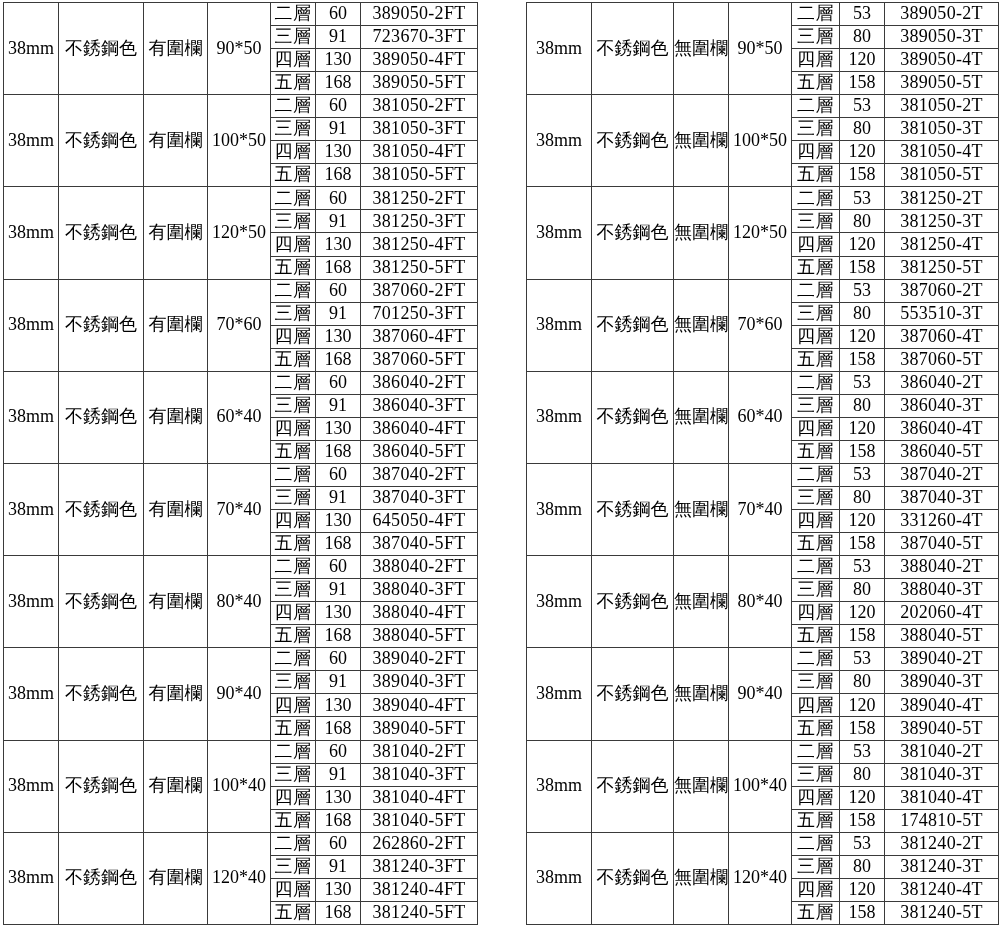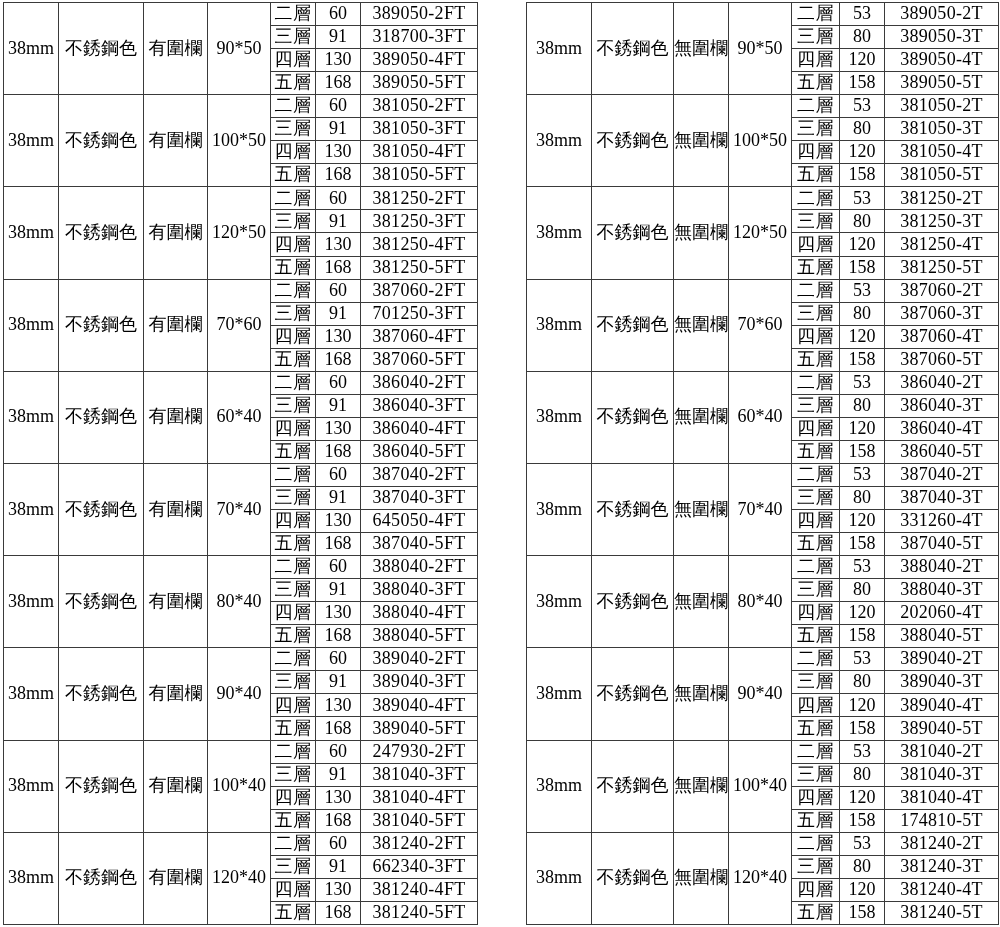--- a/index.html
+++ b/index.html
@@ -63,21 +63,21 @@
           <td rowspan="4" class="main-cell">不銹鋼色</td>
           <td rowspan="4" class="main-cell">有圍欄</td>
           <td rowspan="4" class="main-cell">90*50</td>
           <td class="tier-cell">二層</td>
           <td class="value-cell">60</td>
           <td class="code-cell">389050-2FT</td>
         </tr>
         <tr>
           <td class="tier-cell">三層</td>
           <td class="value-cell">91</td>
-          <td class="code-cell">318700-3FT</td>
+          <td class="code-cell">723670-3FT</td>
         </tr>
         <tr>
           <td class="tier-cell">四層</td>
           <td class="value-cell">130</td>
           <td class="code-cell">389050-4FT</td>
         </tr>
         <tr>
           <td class="tier-cell">五層</td>
           <td class="value-cell">168</td>
           <td class="code-cell">389050-5FT</td>
@@ -250,21 +250,21 @@
           <td class="value-cell">168</td>
           <td class="code-cell">389040-5FT</td>
         </tr>
         <tr>
           <td rowspan="4" class="main-cell">38mm</td>
           <td rowspan="4" class="main-cell">不銹鋼色</td>
           <td rowspan="4" class="main-cell">有圍欄</td>
           <td rowspan="4" class="main-cell">100*40</td>
           <td class="tier-cell">二層</td>
           <td class="value-cell">60</td>
-          <td class="code-cell">247930-2FT</td>
+          <td class="code-cell">381040-2FT</td>
         </tr>
         <tr>
           <td class="tier-cell">三層</td>
           <td class="value-cell">91</td>
           <td class="code-cell">381040-3FT</td>
         </tr>
         <tr>
           <td class="tier-cell">四層</td>
           <td class="value-cell">130</td>
           <td class="code-cell">381040-4FT</td>
@@ -274,26 +274,26 @@
           <td class="value-cell">168</td>
           <td class="code-cell">381040-5FT</td>
         </tr>
         <tr>
           <td rowspan="4" class="main-cell">38mm</td>
           <td rowspan="4" class="main-cell">不銹鋼色</td>
           <td rowspan="4" class="main-cell">有圍欄</td>
           <td rowspan="4" class="main-cell">120*40</td>
           <td class="tier-cell">二層</td>
           <td class="value-cell">60</td>
-          <td class="code-cell">381240-2FT</td>
-        </tr>
-        <tr>
-          <td class="tier-cell">三層</td>
-          <td class="value-cell">91</td>
-          <td class="code-cell">662340-3FT</td>
+          <td class="code-cell">262860-2FT</td>
+        </tr>
+        <tr>
+          <td class="tier-cell">三層</td>
+          <td class="value-cell">91</td>
+          <td class="code-cell">381240-3FT</td>
         </tr>
         <tr>
           <td class="tier-cell">四層</td>
           <td class="value-cell">130</td>
           <td class="code-cell">381240-4FT</td>
         </tr>
         <tr>
           <td class="tier-cell">五層</td>
           <td class="value-cell">168</td>
           <td class="code-cell">381240-5FT</td>
@@ -389,21 +389,21 @@
           <td rowspan="4" class="main-cell">不銹鋼色</td>
           <td rowspan="4" class="main-cell">無圍欄</td>
           <td rowspan="4" class="main-cell">70*60</td>
           <td class="tier-cell">二層</td>
           <td class="value-cell">53</td>
           <td class="code-cell">387060-2T</td>
         </tr>
         <tr>
           <td class="tier-cell">三層</td>
           <td class="value-cell">80</td>
-          <td class="code-cell">387060-3T</td>
+          <td class="code-cell">553510-3T</td>
         </tr>
         <tr>
           <td class="tier-cell">四層</td>
           <td class="value-cell">120</td>
           <td class="code-cell">387060-4T</td>
         </tr>
         <tr>
           <td class="tier-cell">五層</td>
           <td class="value-cell">158</td>
           <td class="code-cell">387060-5T</td>

